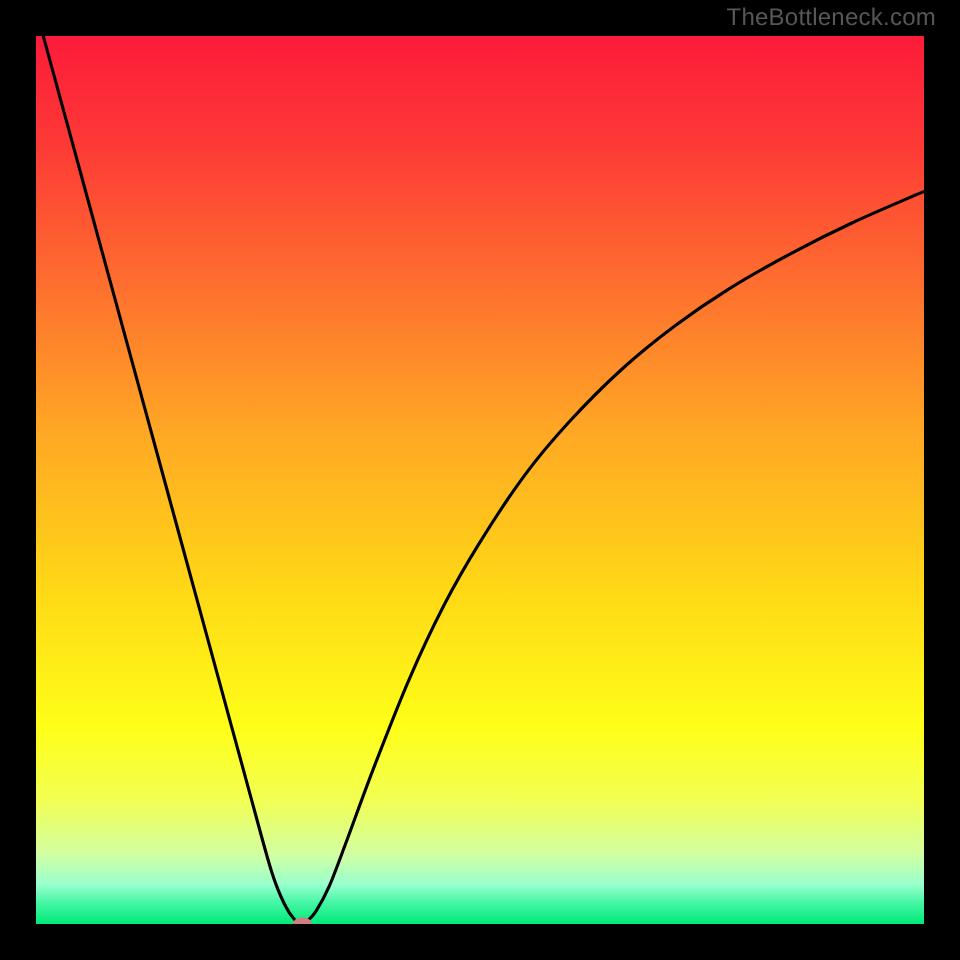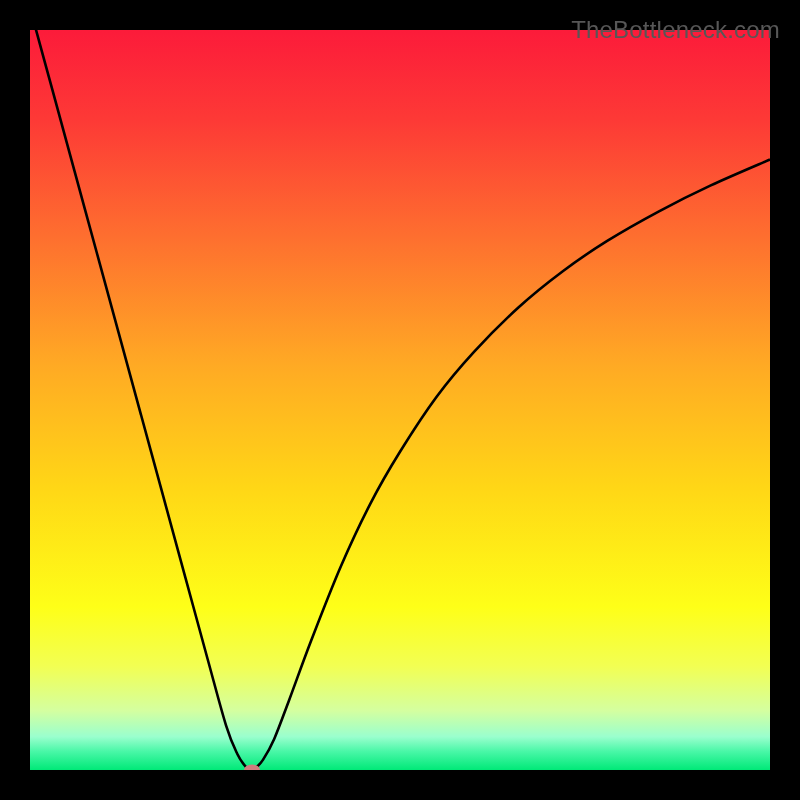--- a/index.html
+++ b/index.html
@@ -12,24 +12,24 @@
     font-family: Arial, Helvetica, sans-serif;
   }
   .frame {
     position: relative;
     width: 800px;
     height: 800px;
     background: #000;
   }
   .watermark {
     position: absolute;
-    top: 16px;
+    top: 4px;
     right: 20px;
     color: #575757;
-    font-size: 24px;
+    font-size: 20px;
     font-weight: 400;
     letter-spacing: 0.2px;
     z-index: 10;
     user-select: none;
     text-align: center;
   }
   .plot-area {
     position: absolute;
     left: 30px;
     top: 30px;

